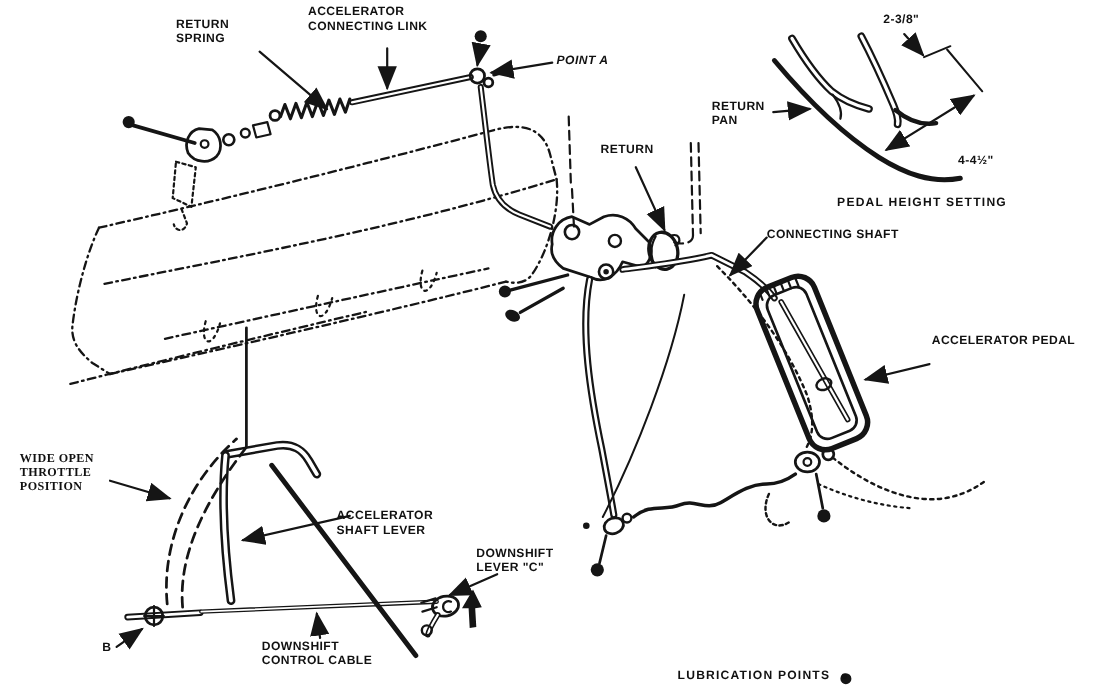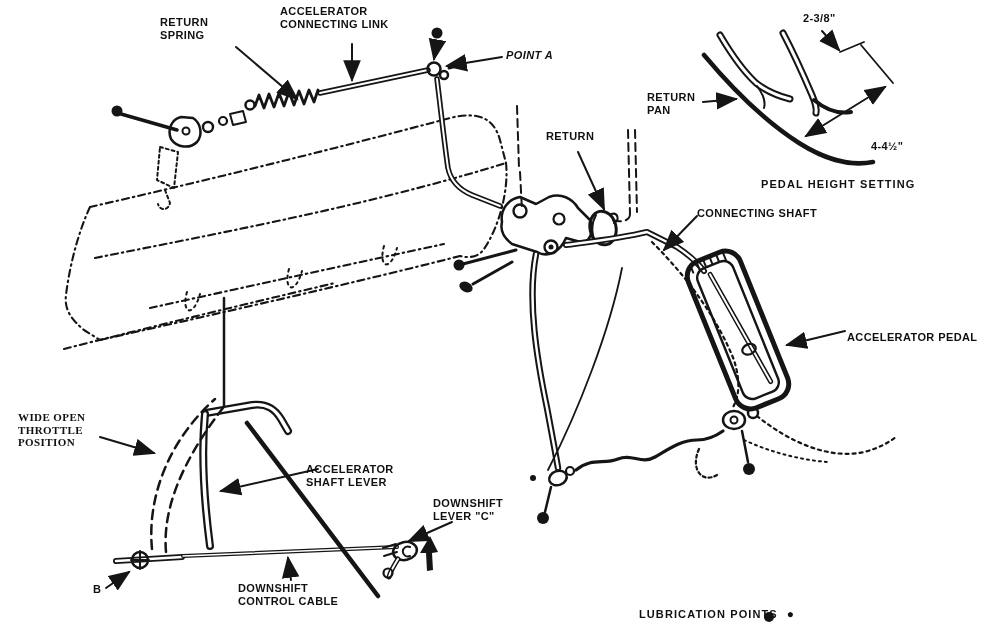--- a/index.html
+++ b/index.html
@@ -3,21 +3,21 @@
 <meta charset="utf-8">
 <style>
   html,body{margin:0;padding:0;background:#fff;}
   .stage{position:relative;width:1000px;height:628px;background:#fff;overflow:hidden;
          font-family:"Liberation Sans",sans-serif;}
   .stage svg{position:absolute;left:0;top:0;}
   .lbl{position:absolute;font-weight:bold;font-size:11px;line-height:1.15;color:#111;
        letter-spacing:.4px;white-space:pre-line;}
   .ctr{}
   .wide{letter-spacing:1.1px;padding-left:16px;}
-  .legend{position:absolute;display:flex;align-items:center;gap:9px;margin-left:23px;}
+  .legend{position:absolute;display:flex;align-items:center;gap:9px;}
   .legend .dot{font-size:12px;line-height:1;}
   
   .ink{stroke:#151515;fill:none;stroke-linecap:round;stroke-linejoin:round;}
   .core{stroke:#ffffff;fill:none;stroke-linecap:round;stroke-linejoin:round;}
   .phantom{stroke-dasharray:7 4 1.5 4;}
 </style>
 </head>
 <body>
 
 <div class="stage">
@@ -194,21 +194,21 @@
 <div class="lbl ctr" style="left:280px;top:5px;width:150px;">ACCELERATOR
 CONNECTING LINK</div>
 <div class="lbl" style="left:506px;top:49px;font-style:italic;">POINT A</div>
 <div class="lbl" style="left:546px;top:130px;">RETURN</div>
 <div class="lbl ctr" style="left:647px;top:91px;width:60px;">RETURN
 PAN</div>
 <div class="lbl" style="left:803px;top:12px;">2-3/8"</div>
 <div class="lbl" style="left:871px;top:140px;">4-4½"</div>
 <div class="lbl wide" style="left:745px;top:178px;">PEDAL HEIGHT SETTING</div>
 <div class="lbl" style="left:697px;top:207px;">CONNECTING SHAFT</div>
-<div class="lbl" style="left:847px;top:331px;">ACCELERATOR PEDAL</div>
+<div class="lbl" style="left:847px;top:304px;">ACCELERATOR PEDAL</div>
 <div class="lbl ctr" style="left:18px;top:411px;width:90px;font-family:Liberation Serif, serif;">WIDE OPEN
 THROTTLE
 POSITION</div>
 <div class="lbl ctr" style="left:306px;top:463px;width:120px;">ACCELERATOR
 SHAFT LEVER</div>
 <div class="lbl" style="left:433px;top:497px;">DOWNSHIFT
 LEVER "C"</div>
 <div class="lbl ctr" style="left:238px;top:582px;width:120px;">DOWNSHIFT
 CONTROL CABLE</div>
 <div class="lbl" style="left:93px;top:583px;">B</div>

